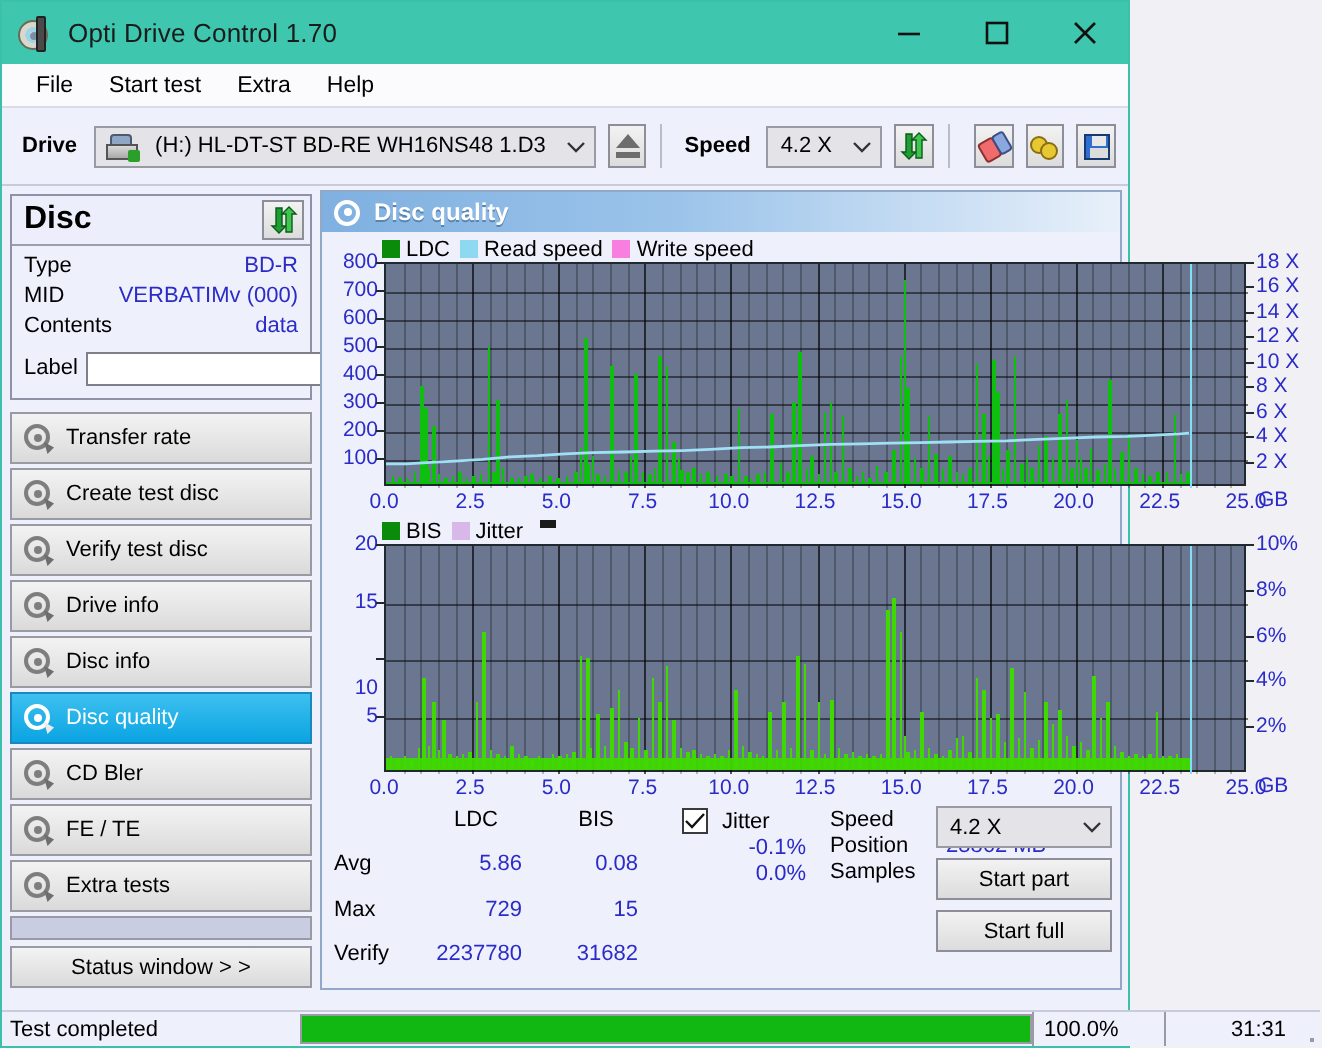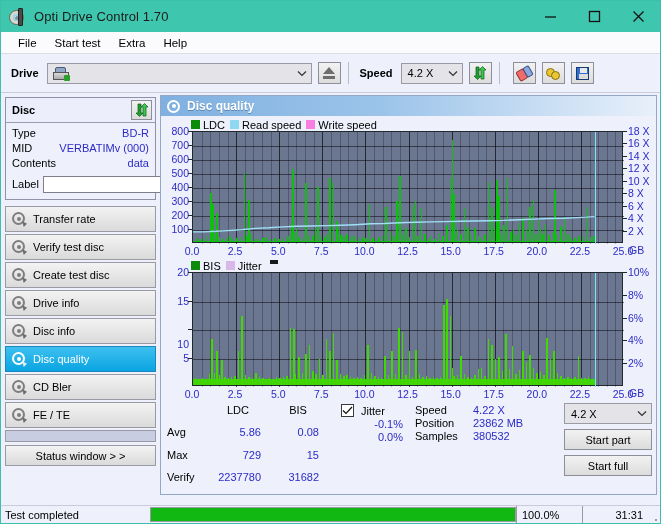--- a/index.html
+++ b/index.html
@@ -4,21 +4,21 @@
 <style>
   html,body{margin:0;padding:0;}
   body{
     width:661px;height:524px;overflow:hidden;
     font-family:"Liberation Sans", sans-serif;
     font-size:11px;
     background:#f0f0f5;
     -webkit-font-smoothing:none;
   }
   .app{
-    position:relative;width:661px;height:524px;
+    position:relative;width:565px;height:524px;
     background:#eef0fb;
     border:1px solid #3cc0ac;
     box-sizing:border-box;
   }
   
   .titlebar{
     height:31px;background:#3ec7ae;position:relative;
     display:flex;align-items:center;
   }
   .title-icon{
@@ -103,21 +103,21 @@
   .rightcol{flex:1;padding:2px 3px 0 0;box-sizing:border-box;}
   
   .disc-panel{
     background:#eef0fb;border:1px solid #8f91a8;box-sizing:border-box;
     width:151px;
   }
   .disc-head{
     display:flex;align-items:center;justify-content:space-between;
     padding:2px 3px 2px 6px;border-bottom:1px solid #9b9db2;background:#eceefb;
   }
-  .disc-head .t{font-weight:bold;font-size:11px;}
+  .disc-head .t{font-weight:bold;font-size:16px;}
   .disc-body{padding:3px 6px 5px 6px;}
   .drow{display:flex;justify-content:space-between;line-height:15px;font-size:11px;}
   .drow .k{color:#000;}
   .drow .v{color:#2b2bc8;}
   .label-row{display:flex;align-items:center;margin-top:3px;gap:4px;}
   .label-row .k{width:40px;font-size:11px;}
   .label-input{
     flex:1;height:17px;background:#fff;border:1px solid #7f7f8c;box-sizing:border-box;
   }
   .cd-btn{
@@ -276,20 +276,21 @@
   </div>
 
   <div class="toolbar">
     <div class="tb-label">Drive</div>
     <div class="combo" id="drive-combo">
       <div class="drive-icon">
         <div class="top"></div>
           <div class="body"></div>
           <div class="plus"></div>
       </div>
+      <div class="val">(H:)  HL-DT-ST BD-RE  WH16NS48 1.D3</div>
       <div class="chev">
         <svg width="10" height="7">
             <polyline points="1,1.5 5,5.5 9,1.5" fill="none" stroke="#333" stroke-width="1.2"></polyline>
           </svg>
       </div>
     </div>
     <div class="sq-btn">
       <div style="display:flex;flex-direction:column;align-items:center;">
         <div class="eject-tri"></div>
           <div class="eject-bar"></div>
@@ -378,29 +379,29 @@
               <i class="tick"></i>
             </span>
           <span>Transfer rate</span>
         </div>
         <div class="navbtn">
           <span class="nav-ico">
               <i class="ring"></i>
               <i class="dot"></i>
               <i class="tick"></i>
             </span>
-          <span>Verify test disc</span>
+          <span>Create test disc</span>
         </div>
         <div class="navbtn">
           <span class="nav-ico">
               <i class="ring"></i>
               <i class="dot"></i>
               <i class="tick"></i>
             </span>
-          <span>Create test disc</span>
+          <span>Verify test disc</span>
         </div>
         <div class="navbtn">
           <span class="nav-ico">
               <i class="ring"></i>
               <i class="dot"></i>
               <i class="tick"></i>
             </span>
           <span>Drive info</span>
         </div>
         <div class="navbtn">
@@ -427,20 +428,28 @@
             </span>
           <span>CD Bler</span>
         </div>
         <div class="navbtn">
           <span class="nav-ico">
               <i class="ring"></i>
               <i class="dot"></i>
               <i class="tick"></i>
             </span>
           <span>FE / TE</span>
+        </div>
+        <div class="navbtn">
+          <span class="nav-ico">
+              <i class="ring"></i>
+              <i class="dot"></i>
+              <i class="tick"></i>
+            </span>
+          <span>Extra tests</span>
         </div>
       </div>
 
       <div class="status-strip"></div>
       <div class="statuswin-btn">Status window &gt; &gt;</div>
     </div>
 
     <div class="rightcol">
       <div class="dq-panel">
 

